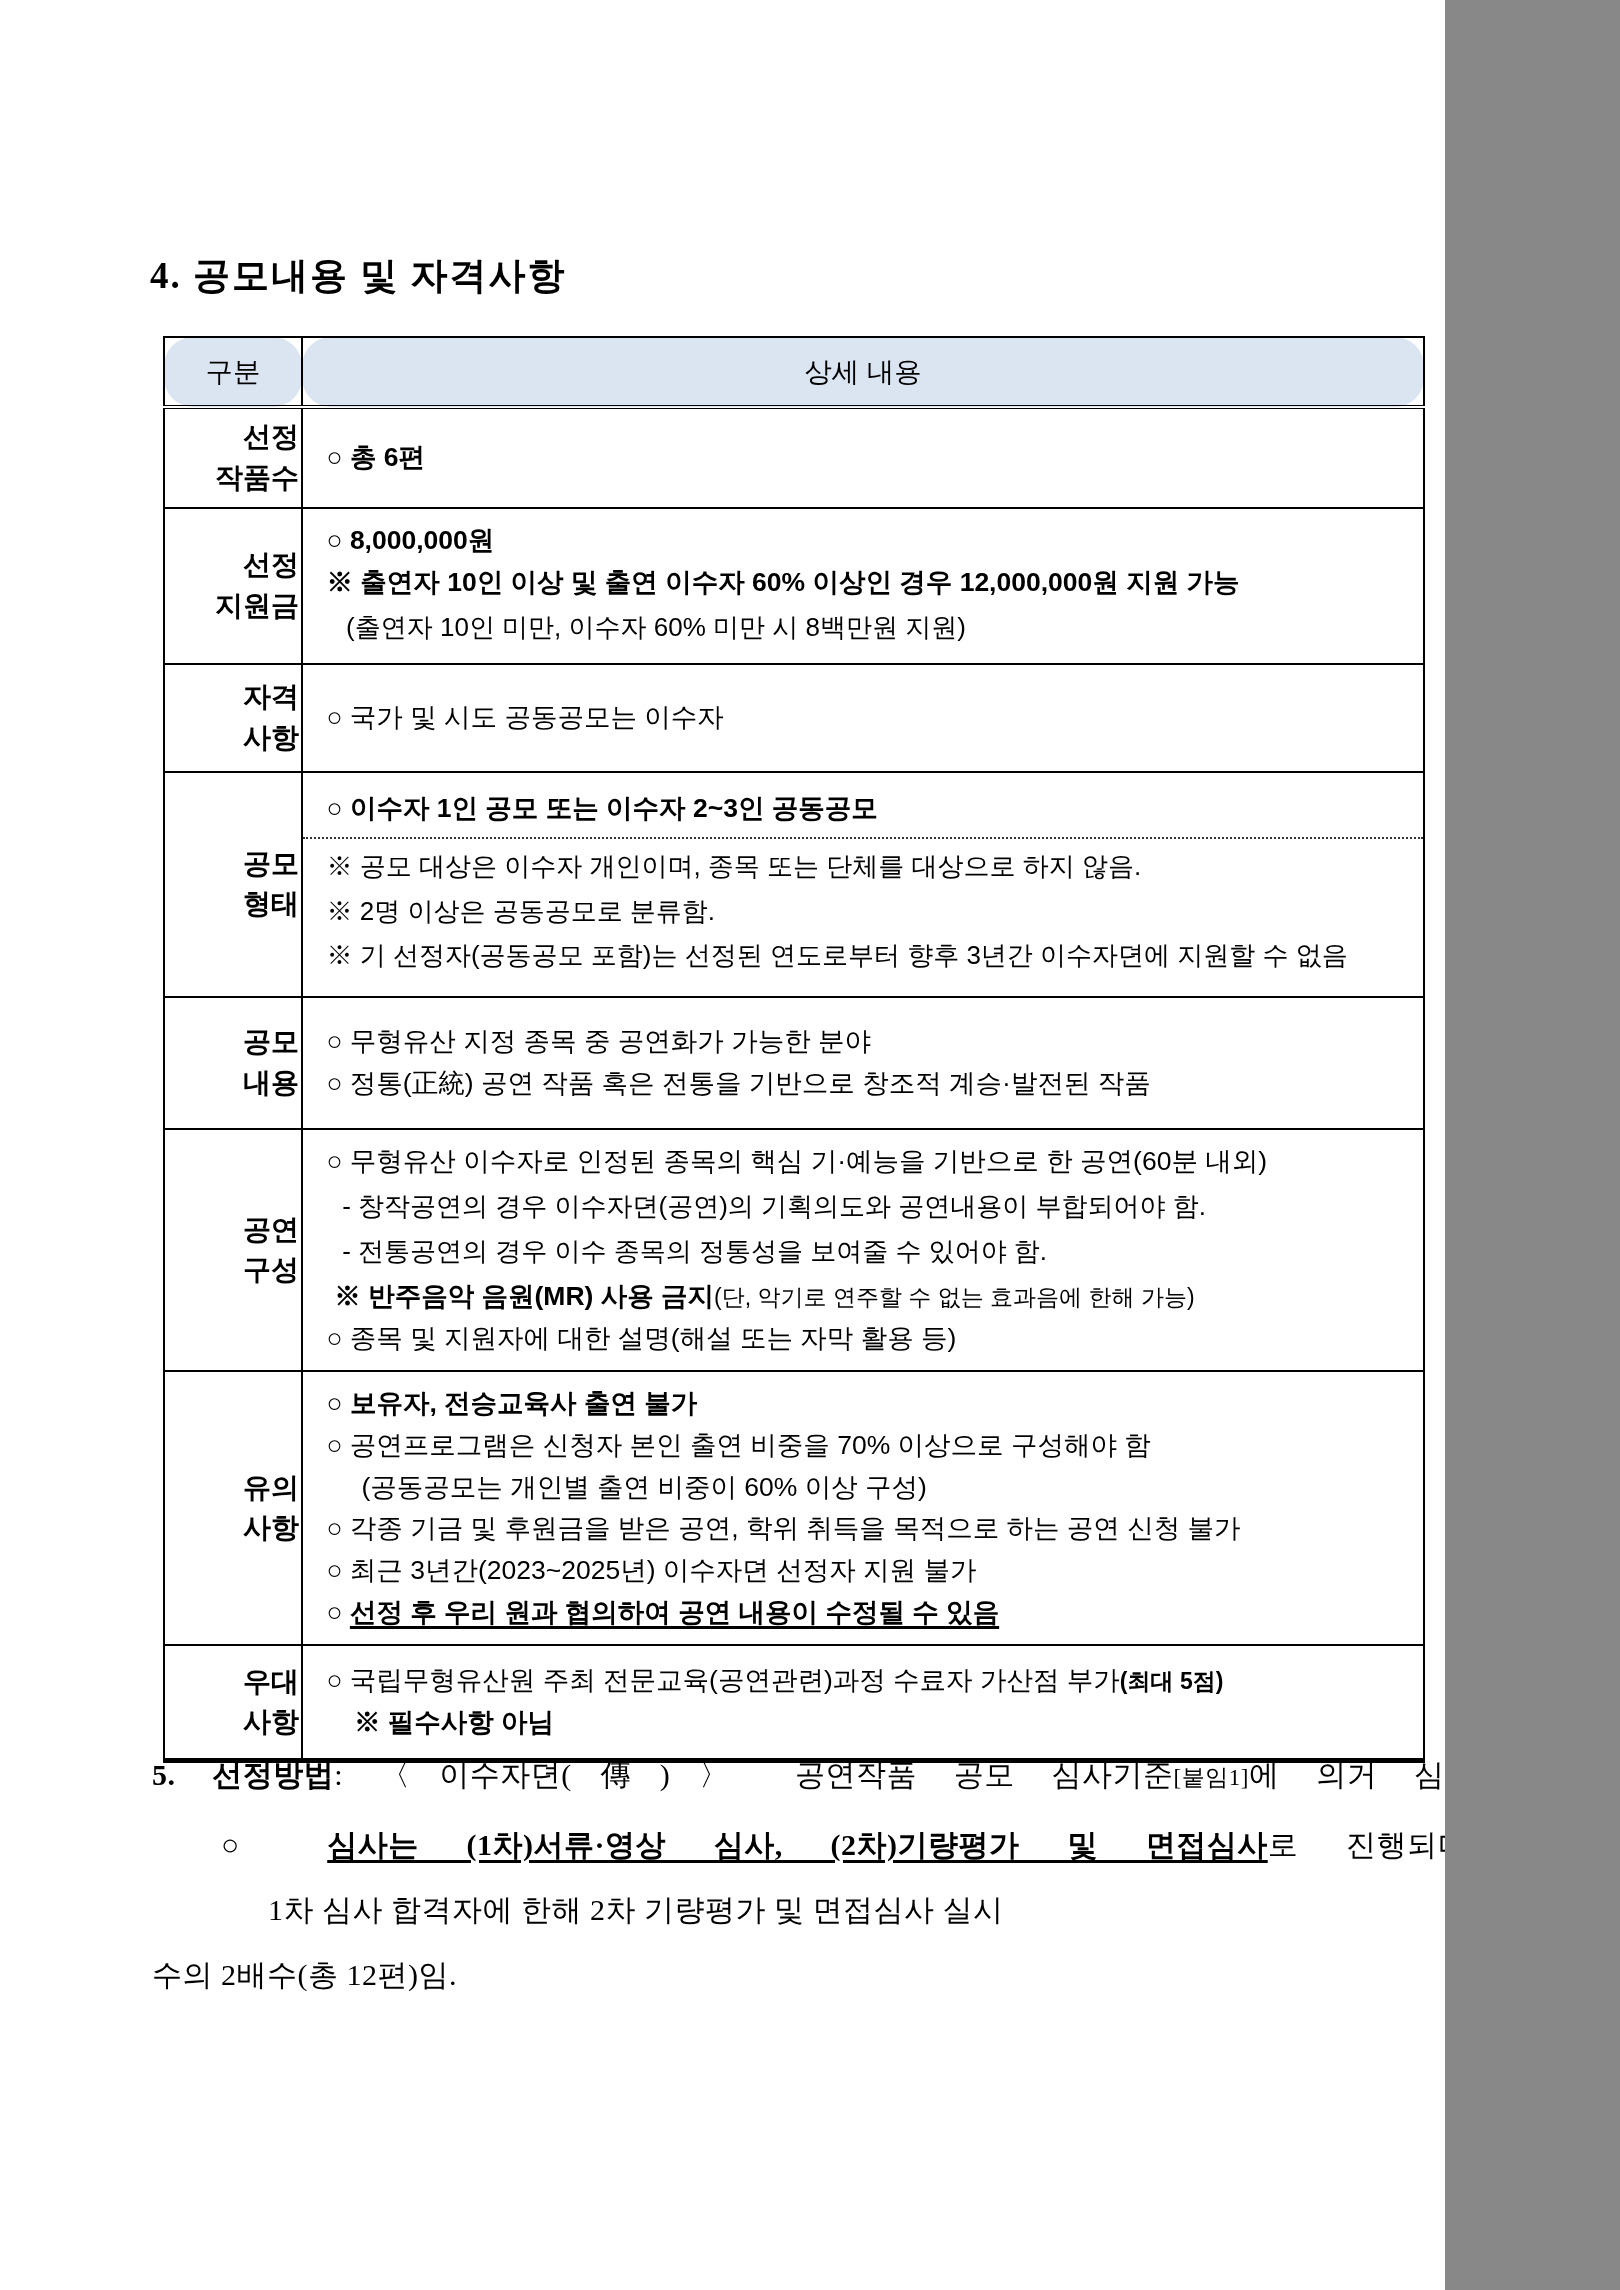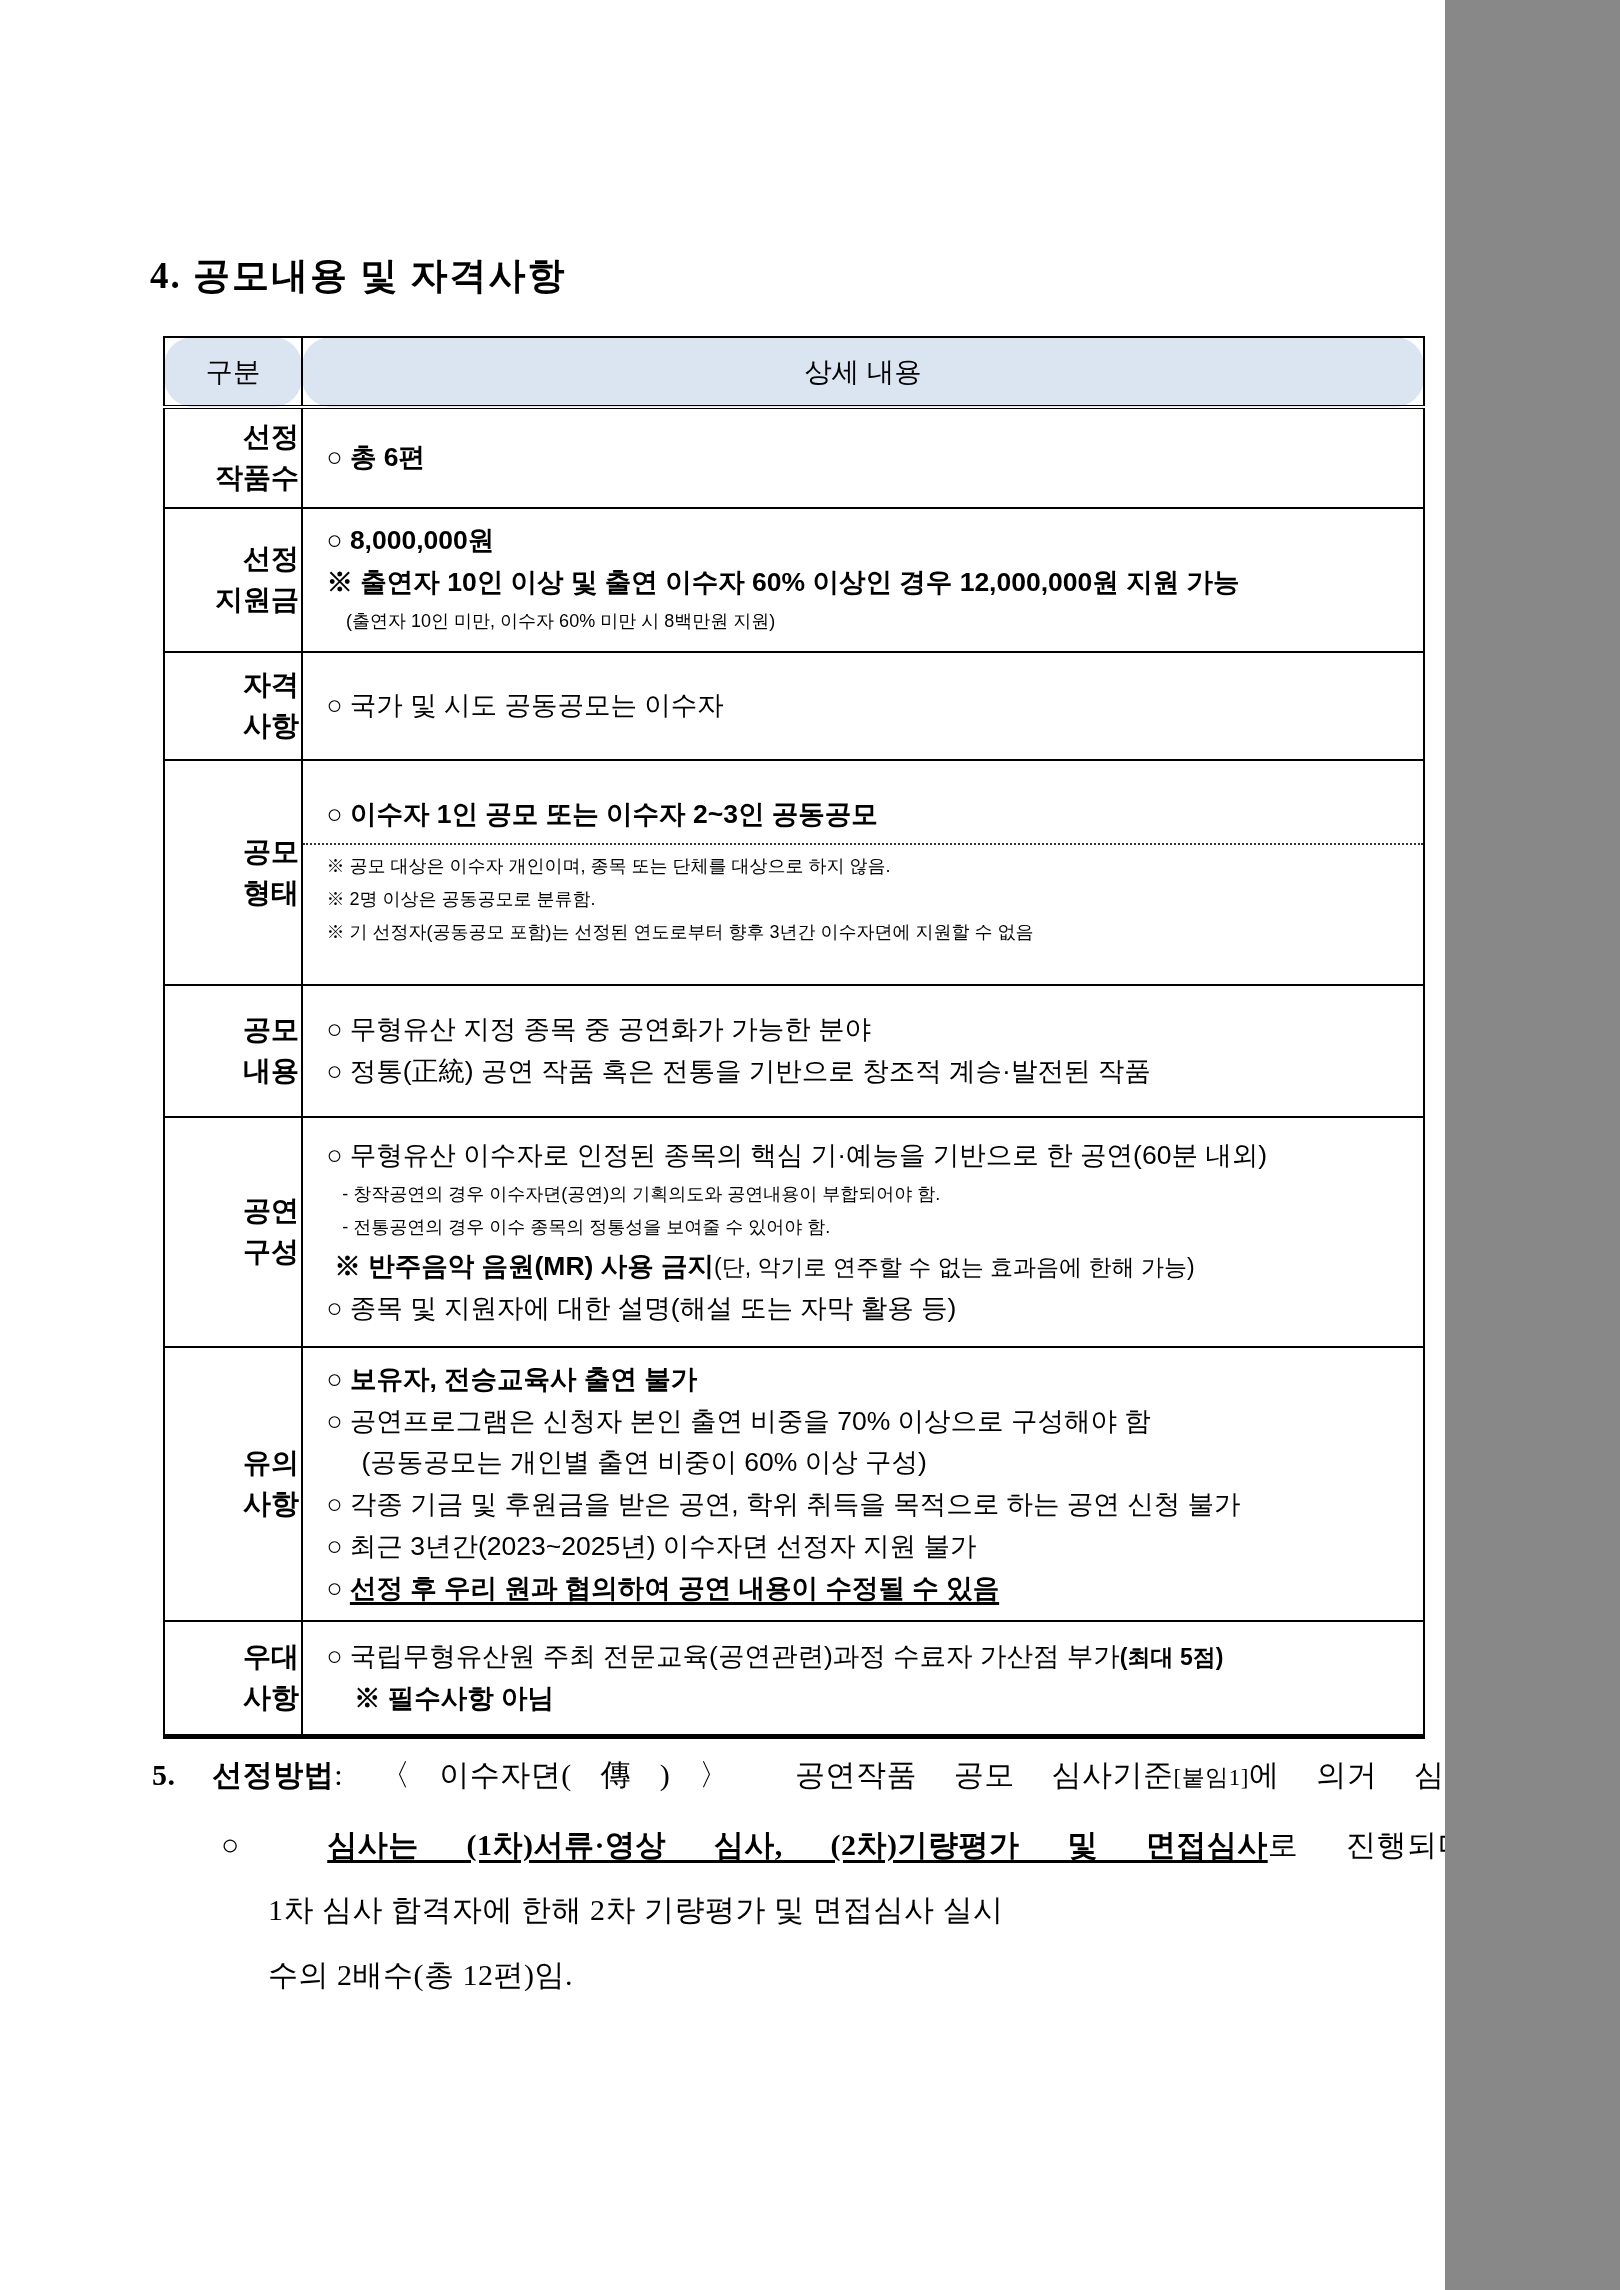--- a/index.html
+++ b/index.html
@@ -48,21 +48,21 @@
   td.content-cell {
     padding:9.8px 15.7px 9.8px 23.5px;
   }
   .cline {
     font-size:26.5px;
     line-height:1.5;
     margin:2px 0;
     text-align:left;
   }
   .cline.small {
-    font-size:18px;
+    font-size:26px;
     margin:5.9px 0;
   }
   .cdivider {
     border-top:2px dotted #333;
     margin:7.8px -15.7px 7.8px -23.5px;
     height:0;
   }
   .seg.b { font-weight:bold; }
   .seg.u { text-decoration:underline; text-decoration-thickness:2.9px; text-underline-offset:4.9px; }
   .seg.small { font-size:23px; }
@@ -173,18 +173,18 @@
           </td>
         </tr>
       </tbody>
   </table>
 
   <div class="section5">
     <div class="s5-line s5-heading stretch" id="s5-heading"><span class="seg b">5. 선정방법</span><span class="seg">: 〈이수자뎐(傳)〉 공연작품 공모 심사기준</span><span class="seg small">[붙임1]</span><span class="seg">에 의거 심사</span></div>
     <div id="s5-lines">
         <div class="s5-line stretch" style="margin-left: 69px; width: 1255px;"><span class="seg">○ </span><span class="seg b u">심사는 (1차)서류·영상 심사, (2차)기량평가 및 면접심사</span><span class="seg">로 진행되며,</span></div>
         <div class="s5-line" style="margin-left: 116px; width: 1208px;"><span class="seg">1차 심사 합격자에 한해 2차 기량평가 및 면접심사 실시</span></div>
-        <div class="s5-line" style="margin-left: 116px; width: 1208px;"><span class="seg">수의 2배수(총 12편)임.</span></div>
+        <div class="s5-line" style="width: 1208px;"><span class="seg">수의 2배수(총 12편)임.</span></div>
       </div>
   </div>
 
 </div>
 
 
 </body></html>

